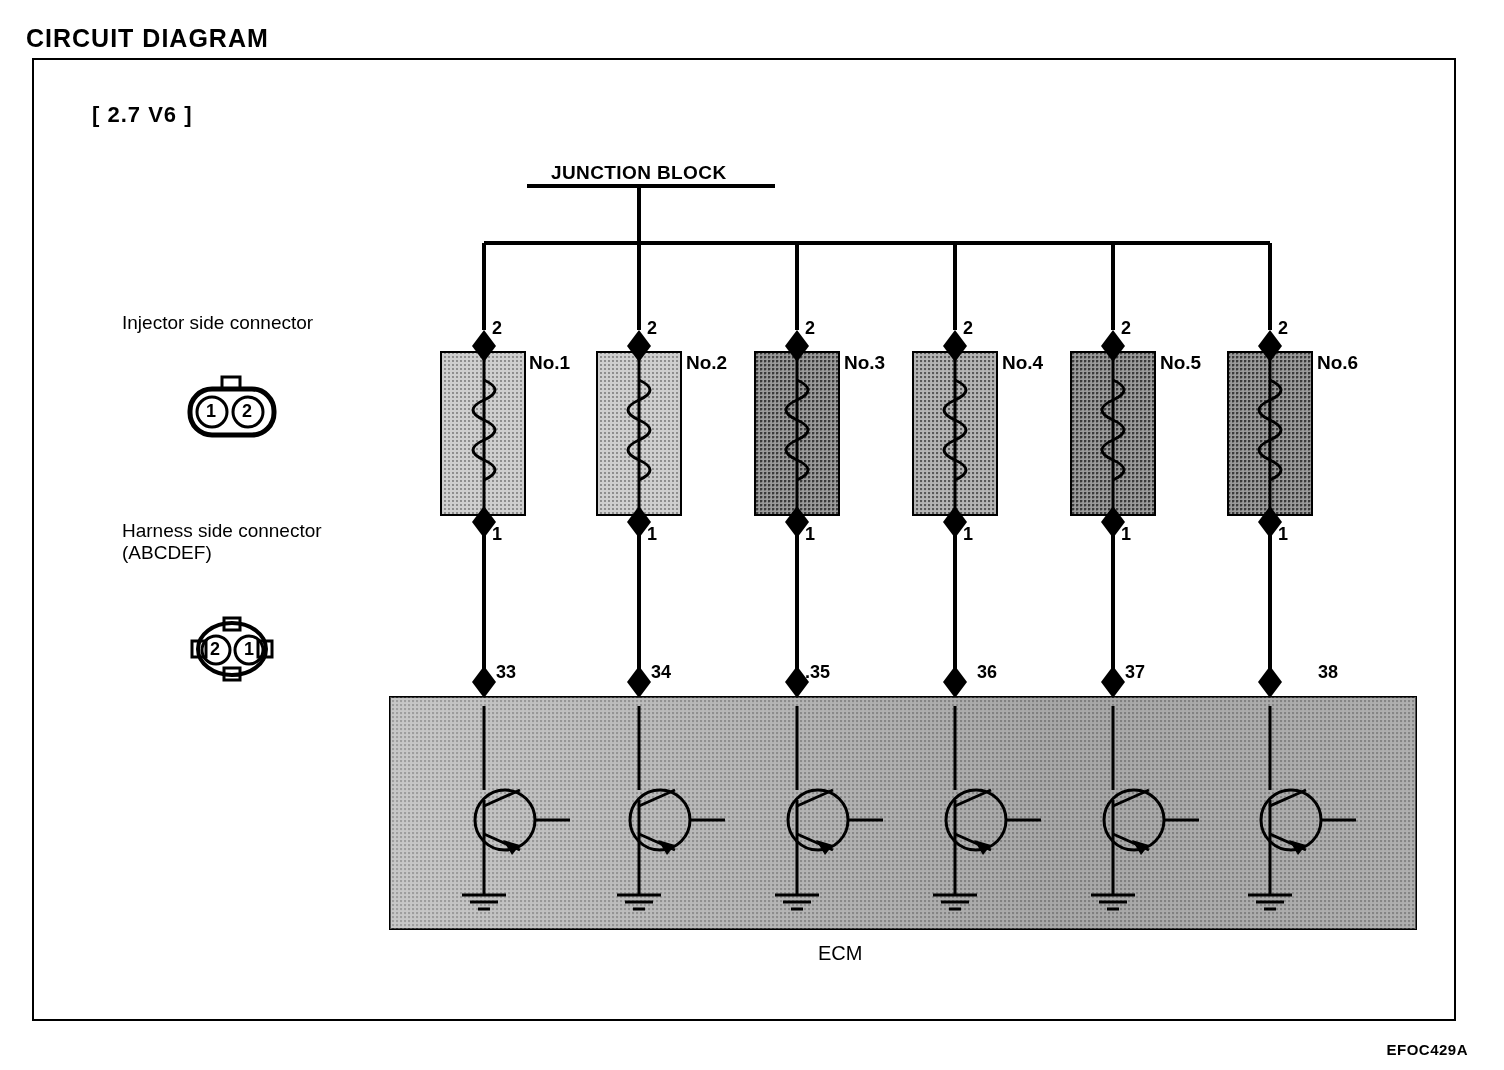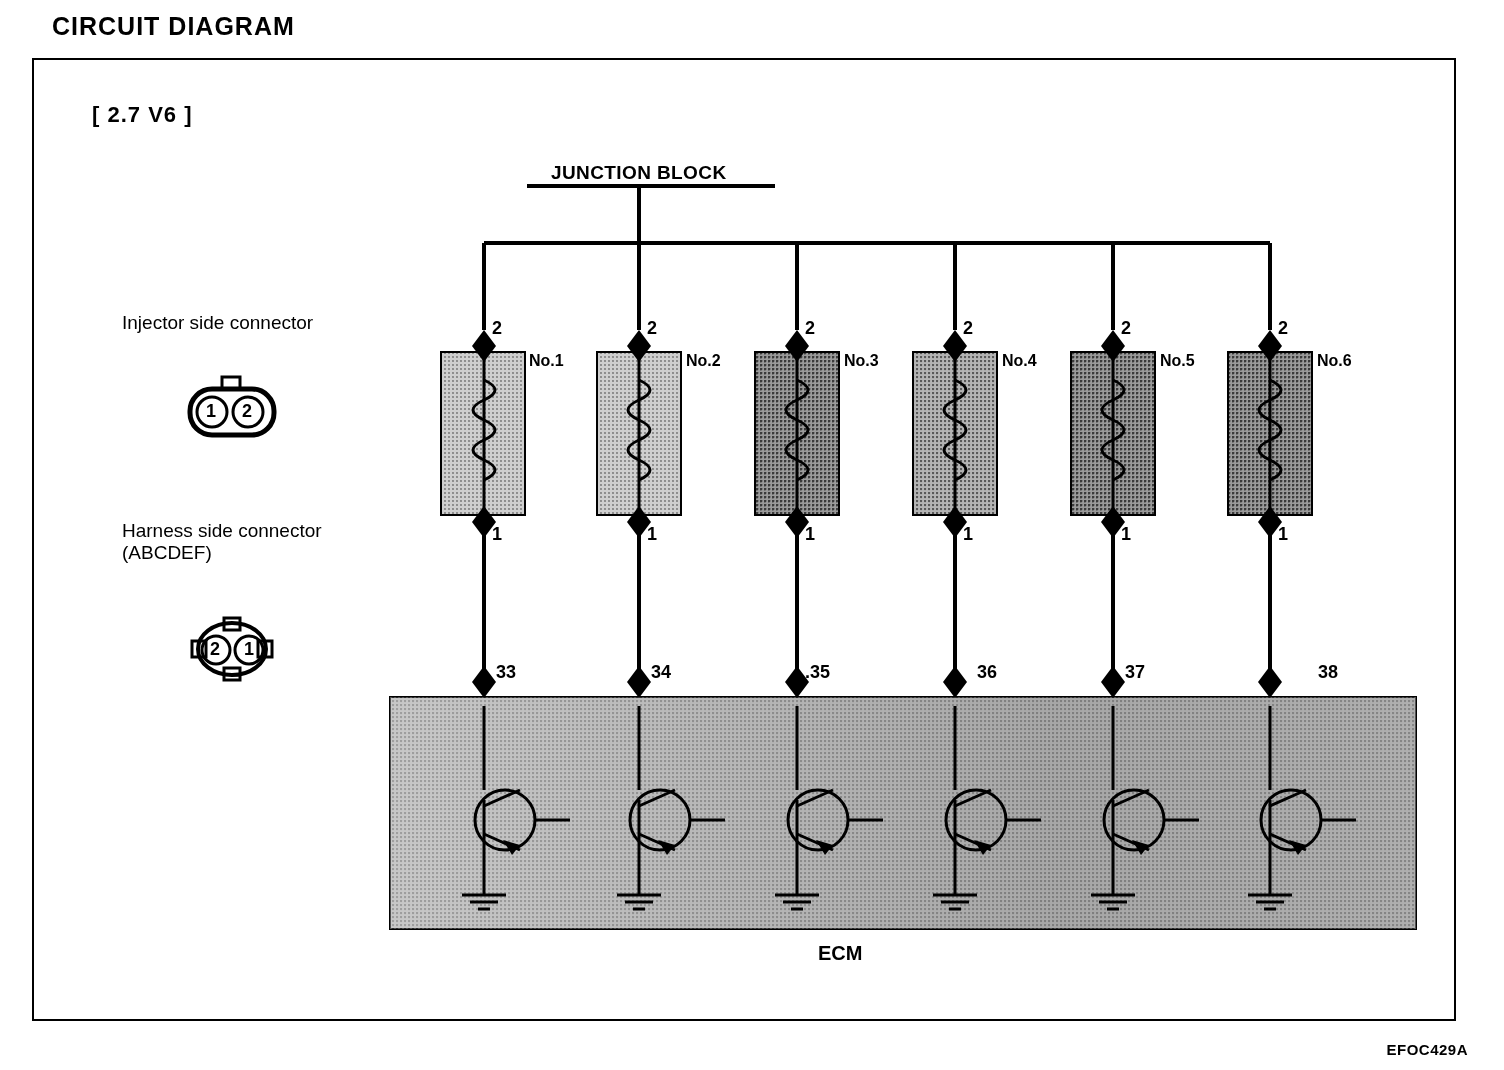--- a/index.html
+++ b/index.html
@@ -11,25 +11,24 @@
     width: 1504px;
     height: 1070px;
     font-family: "Liberation Sans", sans-serif;
     color: #000000;
     position: relative;
     overflow: hidden;
   }
   #page-title {
     position: absolute;
     left: 26px;
-    top: 12px;
+    top: 24px;
     font-size: 25px;
     font-weight: bold;
     letter-spacing: 1px;
-    margin-left: 26px;
   }
   #diagram-frame {
     position: absolute;
     left: 32px;
     top: 58px;
     width: 1424px;
     height: 963px;
     border: 2px solid #000;
     box-sizing: border-box;
   }
@@ -47,21 +46,21 @@
     line-height: 22px;
     font-weight: 500;
   }
   #injector-caption { left: 122px; top: 312px; }
   #harness-caption  { left: 122px; top: 520px; width: 230px; }
   #ecm-label {
     position: absolute;
     left: 818px;
     top: 942px;
     font-size: 20px;
-    font-weight: 700;
+    font-weight: 400;
     text-align: center;
   }
   #junction-label {
     position: absolute;
     left: 551px;
     top: 162px;
     font-size: 19px;
     font-weight: 600;
     letter-spacing: 0.4px;
   }
@@ -81,21 +80,21 @@
     height: 1070px;
     pointer-events: none;
   }
   .num {
     position: absolute;
     font-size: 18px;
     font-weight: 600;
   }
   .injname {
     position: absolute;
-    font-size: 16px;
+    font-size: 19px;
     font-weight: 600;
   }
 </style>
 </head>
 <body>
 
 <div id="page-title">CIRCUIT  DIAGRAM</div>
 
 <div id="diagram-frame"></div>
 

